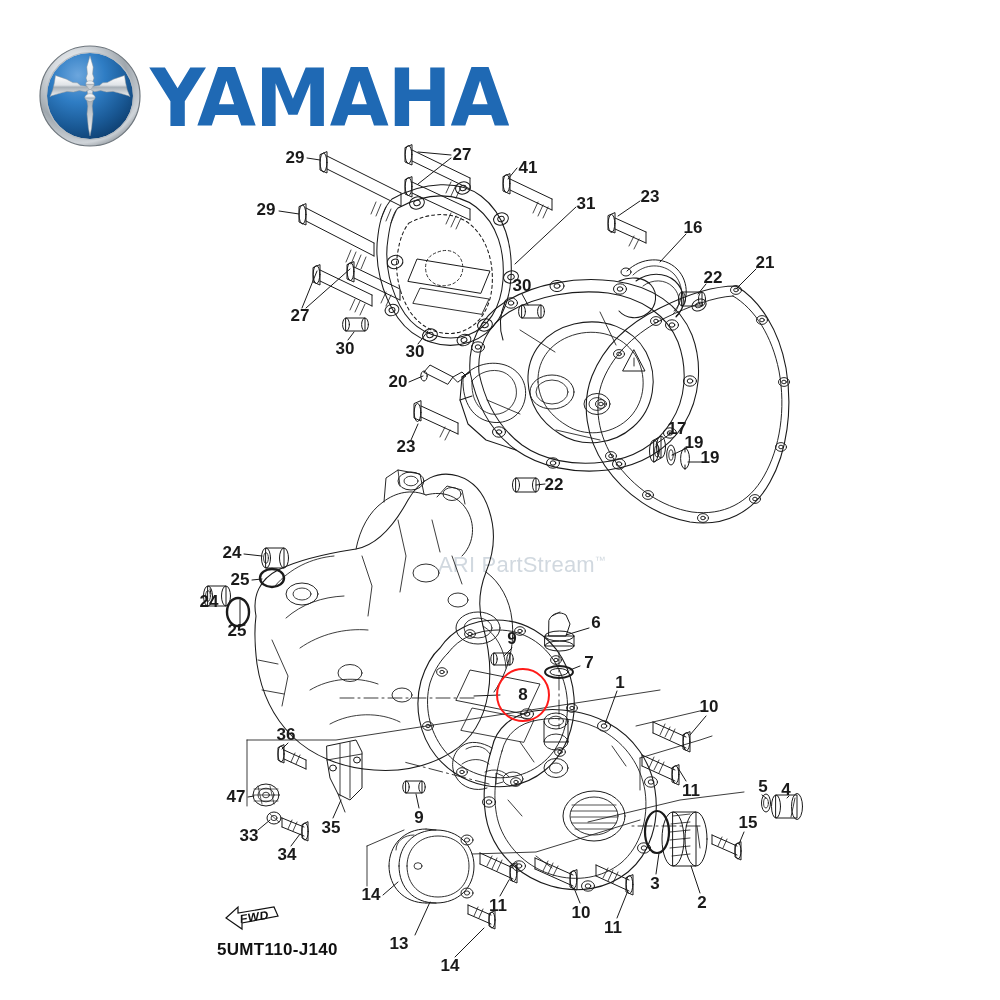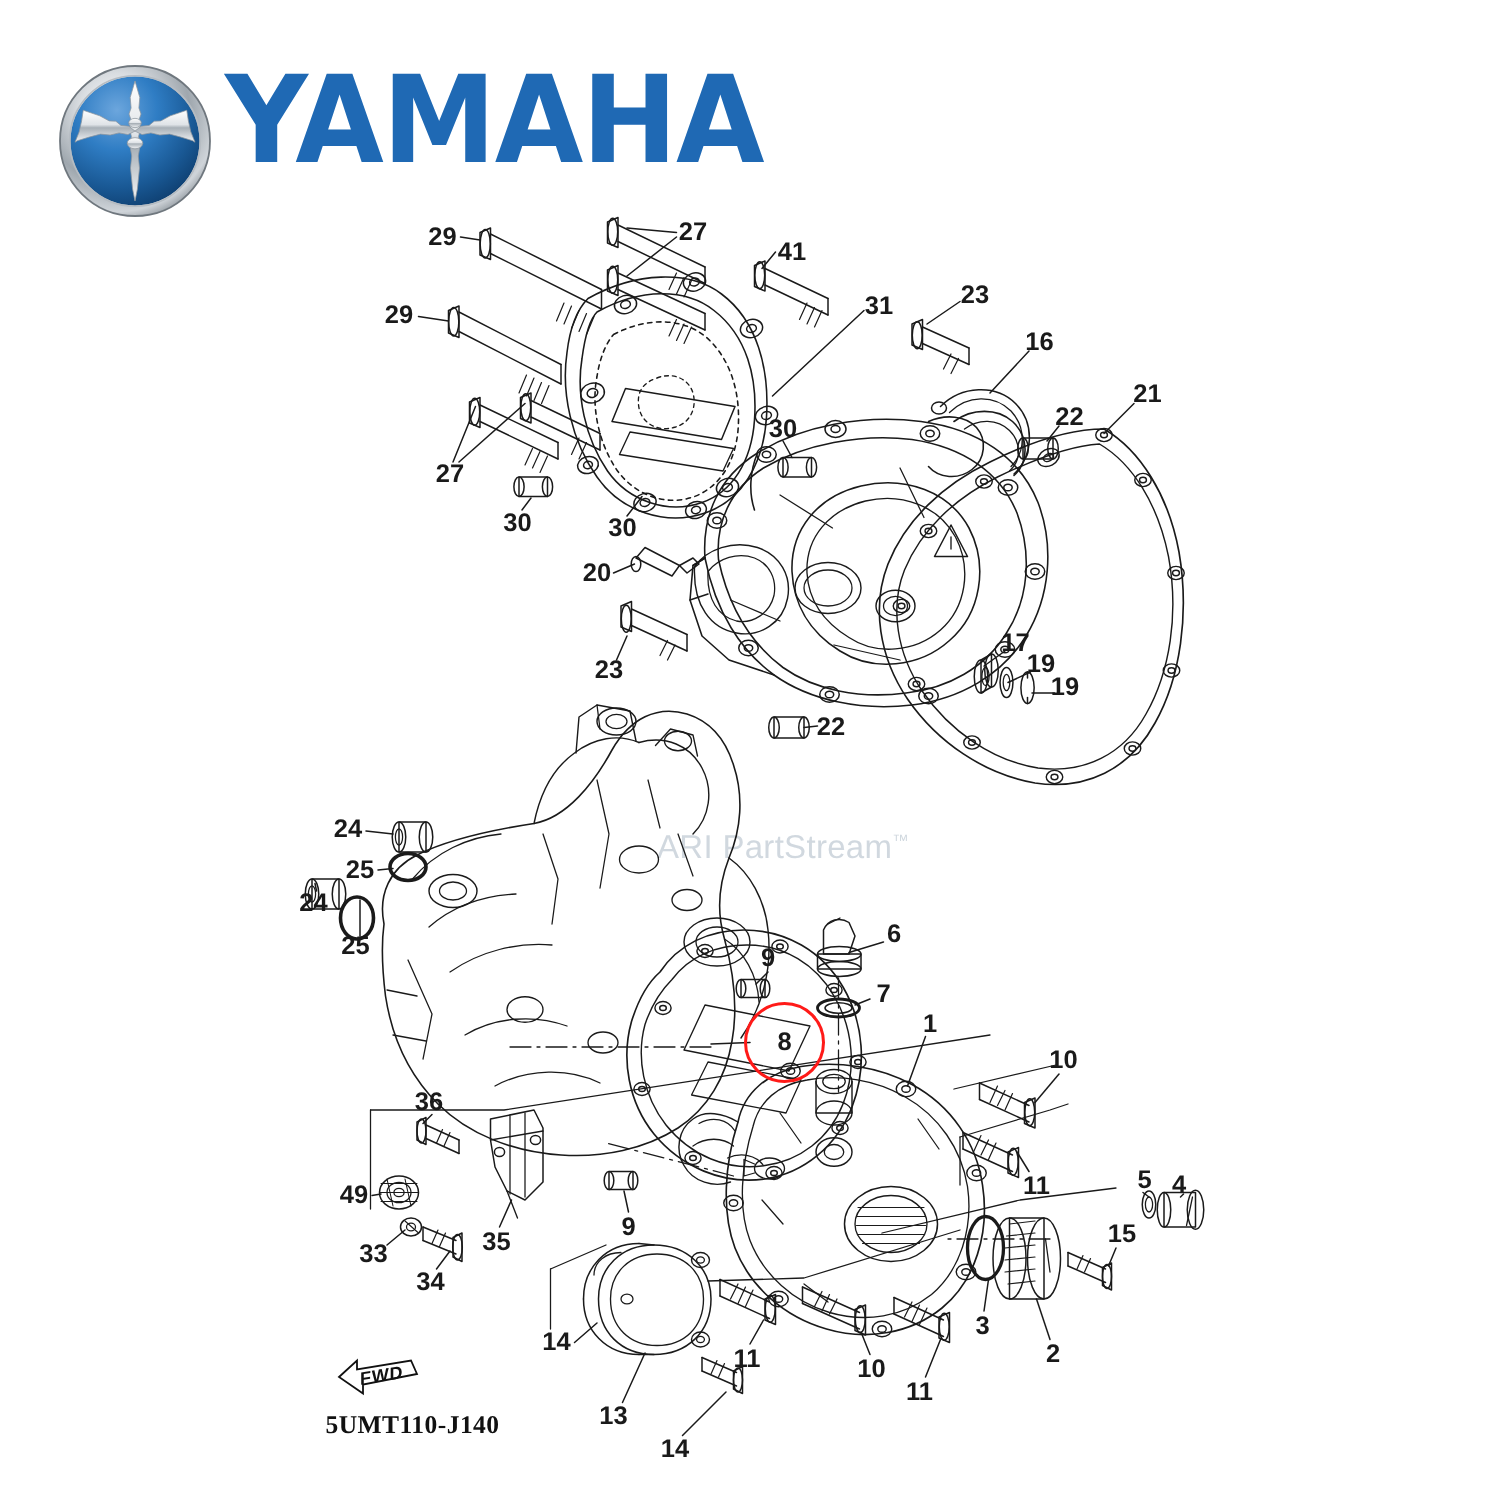--- a/index.html
+++ b/index.html
@@ -8,21 +8,21 @@
     width:1000px;height:1000px;overflow:hidden;
     font-family:"Liberation Sans", sans-serif;
     position:relative;
     background:#ffffff;
   }
   #stage{position:absolute;left:0;top:0;width:1000px;height:1000px;}
   .layer{position:absolute;left:0;top:0;width:1000px;height:1000px;}
   svg.layer{overflow:visible;}
 
   
-  #brand{position:absolute;left:38px;top:42px;display:flex;height:108px;}
+  #brand{position:absolute;left:38px;top:42px;display:flex;align-items:center;height:108px;}
   #brand .logo{width:104px;height:104px;position:relative;}
   #brand .wordmark{
     margin-left:8px;
     font-family:"DejaVu Sans","Liberation Sans",sans-serif;
     font-weight:bold;
     font-size:72px;
     letter-spacing:-1px;
     line-height:1;
     color:#1f69b4;
     transform:scaleX(1.06) scaleY(1.12);
@@ -39,21 +39,21 @@
     color:#1a1a1a;
     white-space:nowrap;
     transform:translate(-50%,-50%);
     letter-spacing:0px;
   }
   .callout.hl{color:#1a1a1a;}
 
   
   #partno{
     position:absolute;left:217px;top:940px;
-    font-family:Liberation Serif, serif;
+    font-family:Liberation Sans, sans-serif;
     font-size:17px;font-weight:bold;color:#111;letter-spacing:0.3px;
   }
   #fwd{position:absolute;left:224px;top:902px;width:58px;height:34px;}
   #fwd .txt{
     position:absolute;left:16px;top:8px;
     font-family:"Liberation Sans",sans-serif;
     font-size:12px;font-weight:bold;color:#111;
     transform:skewY(-9deg);
     letter-spacing:0.5px;
   }
@@ -914,33 +914,33 @@
   <div class="callout" style="left:512px;top:639px">9</div>
   <div class="callout" style="left:596px;top:623px">6</div>
   <div class="callout" style="left:589px;top:663px">7</div>
   <div class="callout" style="left:620px;top:683px">1</div>
   <div class="callout hl" style="left:523px;top:695px">8</div>
   <div class="callout" style="left:709px;top:707px">10</div>
   <div class="callout" style="left:691px;top:791px">11</div>
   <div class="callout" style="left:763px;top:787px">5</div>
   <div class="callout" style="left:786px;top:790px">4</div>
   <div class="callout" style="left:286px;top:735px">36</div>
-  <div class="callout" style="left:236px;top:797px">49</div>
+  <div class="callout" style="left:236px;top:797px">47</div>
   <div class="callout" style="left:249px;top:836px">33</div>
   <div class="callout" style="left:287px;top:855px">34</div>
   <div class="callout" style="left:331px;top:828px">35</div>
   <div class="callout" style="left:419px;top:818px">9</div>
   <div class="callout" style="left:748px;top:823px">15</div>
   <div class="callout" style="left:655px;top:884px">3</div>
   <div class="callout" style="left:702px;top:903px">2</div>
   <div class="callout" style="left:371px;top:895px">14</div>
   <div class="callout" style="left:498px;top:906px">11</div>
   <div class="callout" style="left:581px;top:913px">10</div>
   <div class="callout" style="left:613px;top:928px">11</div>
-  <div class="callout" style="left:409px;top:944px">13</div>
+  <div class="callout" style="left:399px;top:944px">13</div>
   <div class="callout" style="left:450px;top:966px">14</div>
 
   <div id="fwd">
     <svg width="58" height="34" viewBox="0 0 58 34" fill="none" stroke="#111" stroke-width="1.2">
       <path d="M2 16 L14 5 L14 11 L50 5 L54 14 L18 21 L18 27 Z" fill="#fff"></path>
     </svg>
     <div class="txt">FWD</div>
   </div>
   <div id="partno">5UMT110-J140</div>
 

